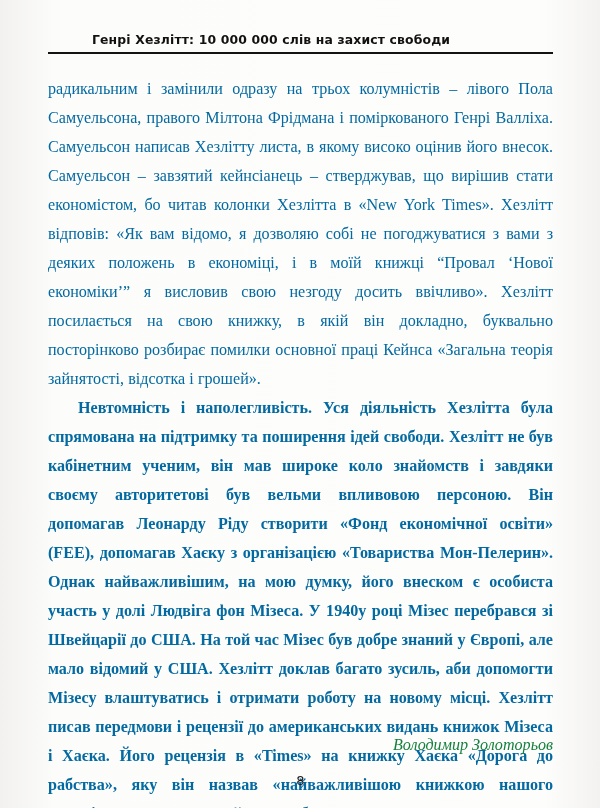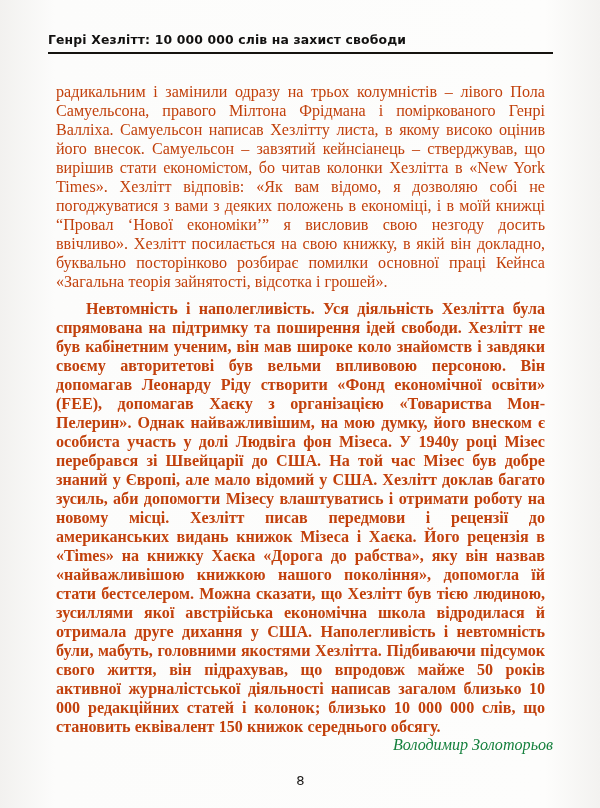--- a/index.html
+++ b/index.html
@@ -41,43 +41,44 @@
     left: 0;
     width: 505px;
   }
   .running-head-text {
     font-family: "DejaVu Sans", "Liberation Sans", sans-serif;
     font-weight: 700;
     font-size: 12.4px;
     letter-spacing: 0.15px;
     color: #121110;
     white-space: nowrap;
+    margin-left: 44px;
   }
   .head-rule {
     margin-top: 5px;
     width: 505px;
     height: 2px;
     background: #15130f;
   }
 
   
   .body-block {
     position: absolute;
     top: 74px;
     left: 0;
     width: 505px;
   }
   p.para {
-    margin: 8px;
+    margin: 0;
     font-size: 16.1px;
-    line-height: 19px;
+    line-height: 29px;
     text-align: justify;
     text-justify: inter-word;
     hyphens: manual;
-    color: #c2410c;
+    color: #0369a1;
     word-spacing: 0.1px;
   }
   p.para.indented {
     text-indent: 30px;
     font-weight: bold;
   }
 
   
   .signature {
     position: absolute;

